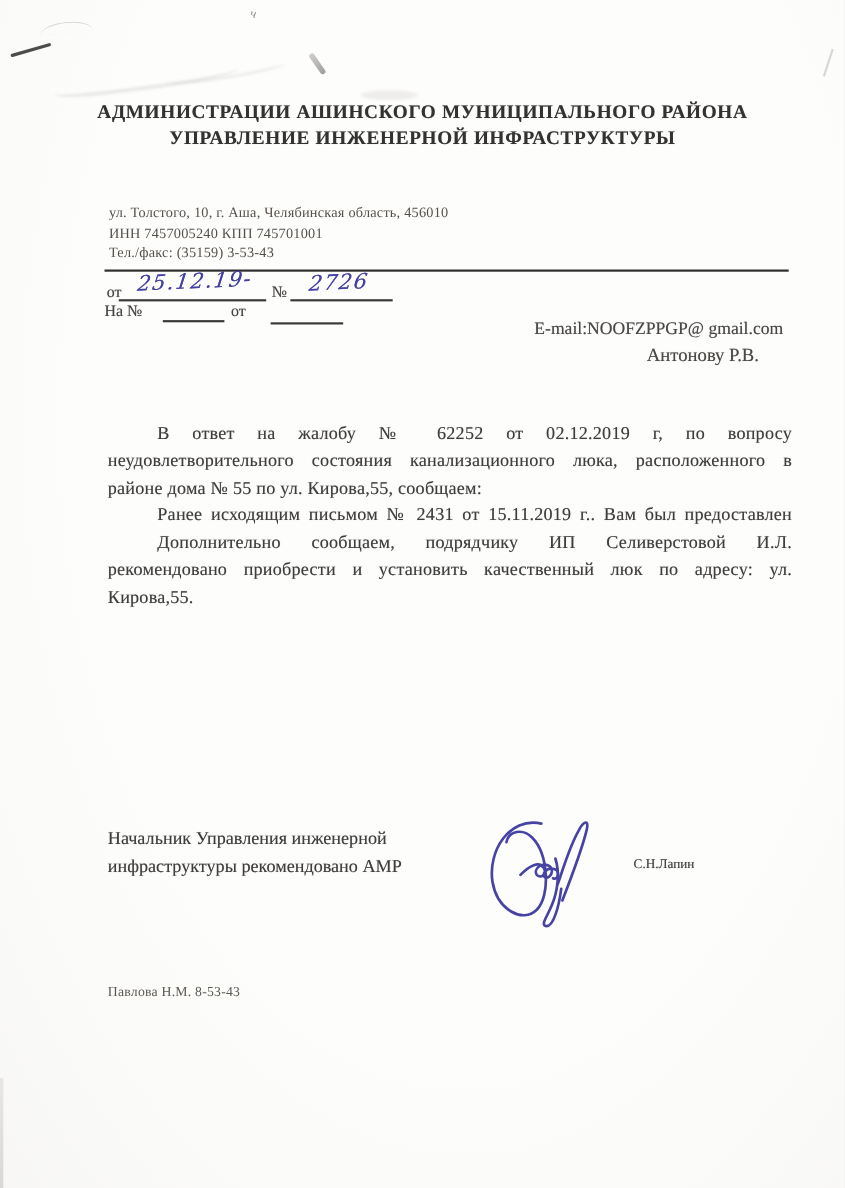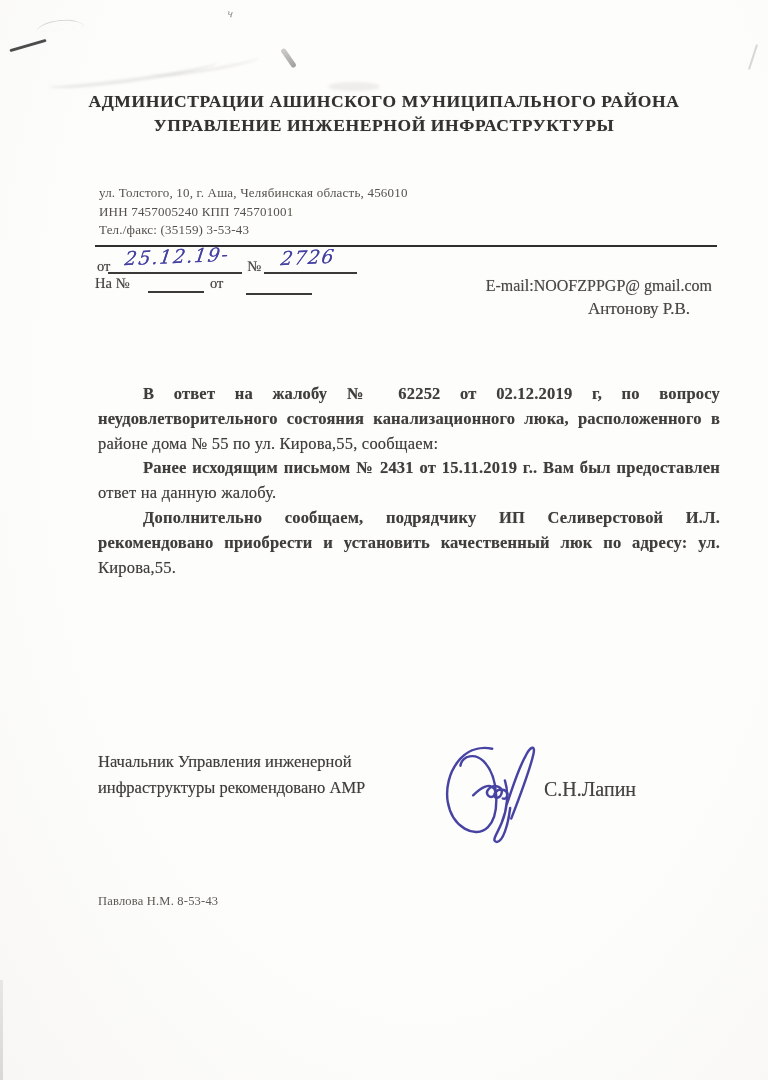--- a/index.html
+++ b/index.html
@@ -55,53 +55,53 @@
     color: #4340a2;
     font-size: 19px;
     letter-spacing: 1.5px;
     transform: rotate(-2.5deg) skewX(-10deg);
     text-shadow: 0 0 0.5px rgba(67,64,162,0.7);
   }
 
   
   .recipient {
     position: absolute;
-    right: 56px; top: 275px; width: 320px;
+    right: 56px; top: 289px; width: 320px;
     text-align: right;
     font-size: 16px;
     line-height: 22.5px;
     color: #4a4744;
   }
   .recipient .name { padding-right: 22px; font-size: 17px; }
 
   
   .body-block {
     position: absolute;
     left: 98px; top: 382px; width: 622px;
     font-size: 16.5px;
     line-height: 24.8px;
     color: #403e3c;
     letter-spacing: 0.2px;
   }
   .bl { display: block; }
-  .bl.just { text-align: justify; text-align-last: justify; font-weight: bold; }
+  .bl.just { text-align: justify; text-align-last: justify; }
   .bl.indent { text-indent: 45px; }
 
   
   .sig-position {
     position: absolute;
     left: 98px; top: 749px; width: 300px;
     font-size: 16.5px;
     line-height: 25.5px;
     color: #3f3d3b;
   }
   .sig-name {
     position: absolute;
-    left: 544px; top: 778px;
-    font-size: 20px;
+    left: 576px; top: 778px;
+    font-size: 12px;
     color: #45423f;
   }
   .signature-svg { position: absolute; left: 430px; top: 736px; }
 
   
   .footer-exec {
     position: absolute;
     left: 98px; top: 894px;
     font-size: 12.5px;
     color: #5c5852;
@@ -211,21 +211,20 @@
   <div class="recipient soft">
     <div>E-mail:NOOFZPPGP@ gmail.com</div>
     <div class="name">Антонову Р.В.</div>
   </div>
 
   <div class="body-block soft">
     <span class="bl just indent">В ответ на жалобу № 62252 от 02.12.2019 г, по вопросу</span>
     <span class="bl just">неудовлетворительного состояния канализационного люка, расположенного в</span>
     <span class="bl">районе дома № 55 по ул. Кирова,55, сообщаем:</span>
     <span class="bl just indent">Ранее исходящим письмом № 2431 от 15.11.2019 г.. Вам был предоставлен</span>
-    <span class="bl">ответ на данную жалобу.</span>
     <span class="bl just indent">Дополнительно сообщаем, подрядчику ИП Селиверстовой И.Л.</span>
     <span class="bl just">рекомендовано приобрести и установить качественный люк по адресу: ул.</span>
     <span class="bl">Кирова,55.</span>
   </div>
 
   <div class="sig-position soft">
     <div>Начальник Управления инженерной</div>
     <div>инфраструктуры рекомендовано АМР</div>
   </div>
 

